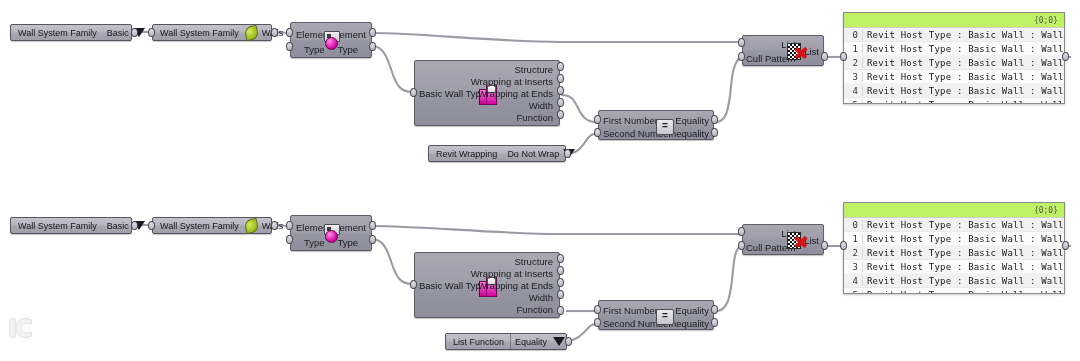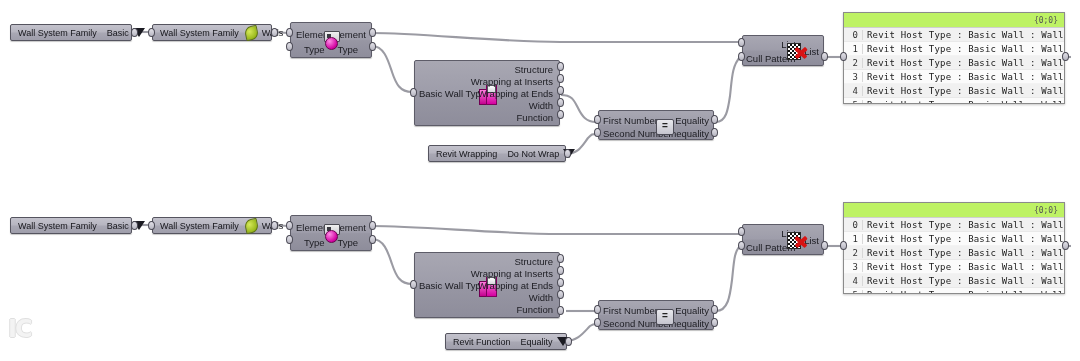--- a/index.html
+++ b/index.html
@@ -367,21 +367,21 @@
     <span class="lbl lbl-r" style="right:6px;top:52px;">Function</span>
   </div>
   <div class="nub" style="left:410px;top:280px;"></div>
   <div class="nub" style="left:557px;top:254px;"></div>
   <div class="nub" style="left:557px;top:266px;"></div>
   <div class="nub" style="left:557px;top:278px;"></div>
   <div class="nub" style="left:557px;top:290px;"></div>
   <div class="nub" style="left:557px;top:306px;"></div>
 
   <div class="pill" style="left:445px;top:333px;width:122px;">
-    <span class="nm">Revit Function</span>
+    <span class="nm">List Function</span>
     <span class="sep"></span>
     <span class="val">Equality</span>
     <span class="arrow">
         <i class="tri"></i>
       </span>
   </div>
   <div class="nub" style="left:565px;top:337px;"></div>
 
   <div class="node" style="left:598px;top:300px;width:116px;height:30px;">
     <span class="lbl lbl-l" style="left:4px;top:5px;">First Number</span>

